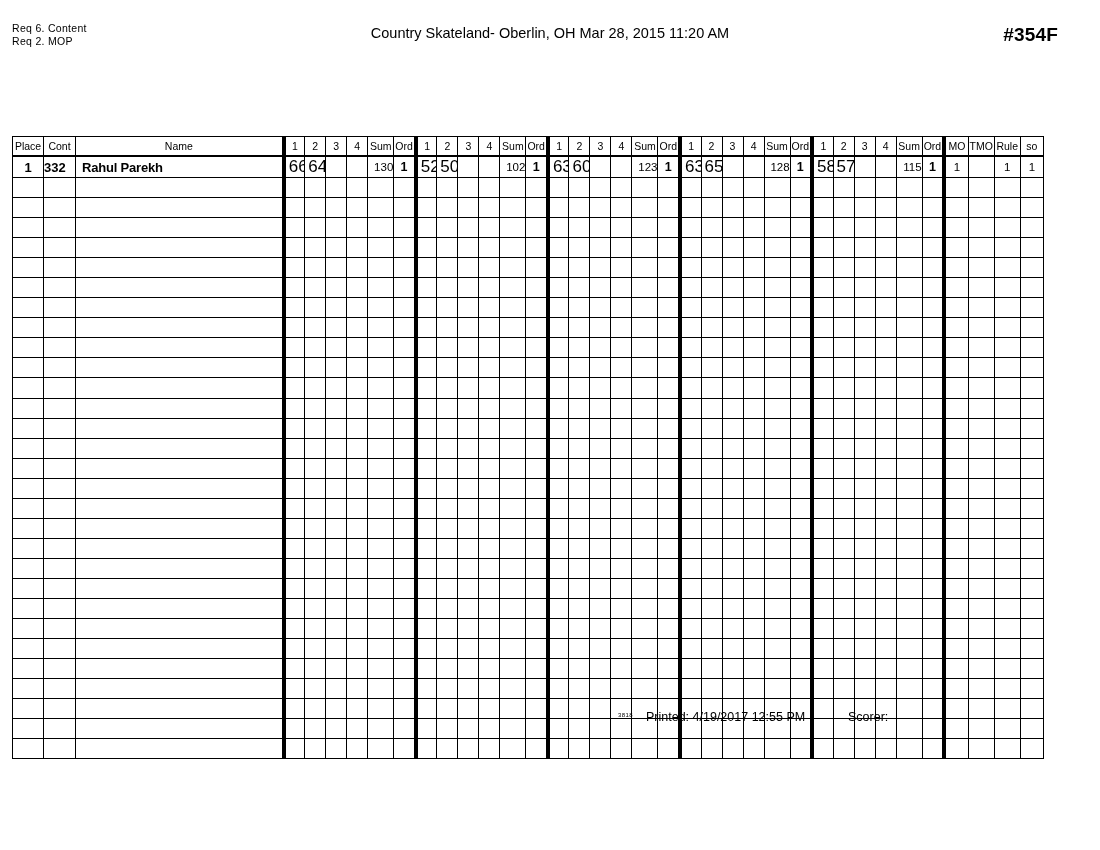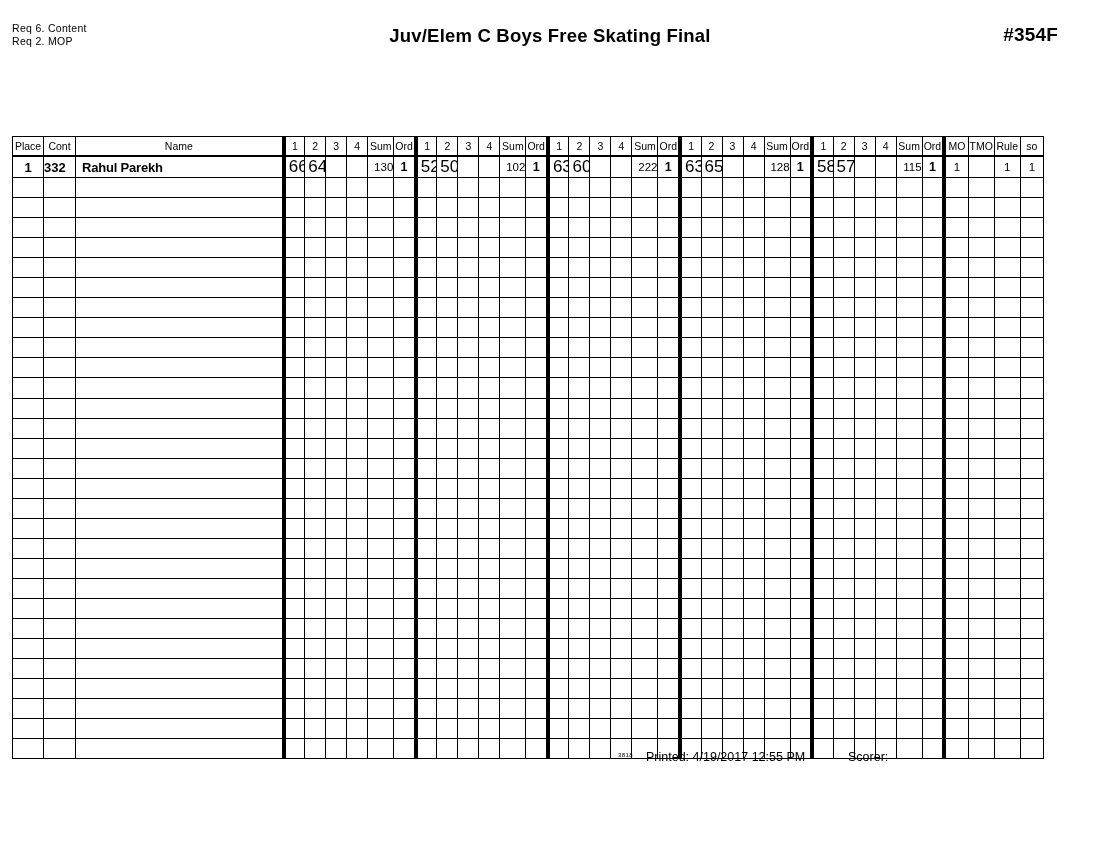--- a/index.html
+++ b/index.html
@@ -138,21 +138,21 @@
 
   
   .bl-thick { border-left: 4px solid #000000 !important; }
   .br-thick { border-right: 4px solid #000000 !important; }
   .bt-thick { border-top: 2px solid #000000 !important; }
 
   
   #footer {
     position: absolute;
     left: 12px;
-    top: 750px;
+    top: 710px;
     width: 1032px;
     height: 22px;
   }
   #footer .tiny-code {
     position: absolute;
     left: 606px;
     top: 2px;
     font-size: 6px;
     letter-spacing: 0.4px;
     color: #000;
@@ -174,21 +174,21 @@
 </style>
 </head>
 <body>
 
 <div id="req-block">
   <span class="req-line">Req 6.  Content</span>
   <span class="req-line">Req 2.  MOP</span>
 </div>
 
 <div id="title-block">
-  <div class="t-division">Juv/Elem C Boys Free Skating Final</div>
+  <div class="t-venue">Country Skateland- Oberlin, OH  Mar 28, 2015  11:20 AM</div>
 </div>
 
 <div id="event-number">#354F</div>
 
 <div id="sheet">
   <table class="grid">
     <colgroup>
       <col style="width:31px">
       <col style="width:32px">
       <col style="width:208px">
@@ -286,21 +286,21 @@
           <td class="sc bt-thick bl-thick">52</td>
           <td class="sc bt-thick">50</td>
           <td class="sc bt-thick"></td>
           <td class="sc bt-thick"></td>
           <td class="sum-v bt-thick">102</td>
           <td class="ord-v bt-thick br-thick">1</td>
           <td class="sc bt-thick bl-thick">63</td>
           <td class="sc bt-thick">60</td>
           <td class="sc bt-thick"></td>
           <td class="sc bt-thick"></td>
-          <td class="sum-v bt-thick">222</td>
+          <td class="sum-v bt-thick">123</td>
           <td class="ord-v bt-thick br-thick">1</td>
           <td class="sc bt-thick bl-thick">63</td>
           <td class="sc bt-thick">65</td>
           <td class="sc bt-thick"></td>
           <td class="sc bt-thick"></td>
           <td class="sum-v bt-thick">128</td>
           <td class="ord-v bt-thick br-thick">1</td>
           <td class="sc bt-thick bl-thick">58</td>
           <td class="sc bt-thick">57</td>
           <td class="sc bt-thick"></td>

